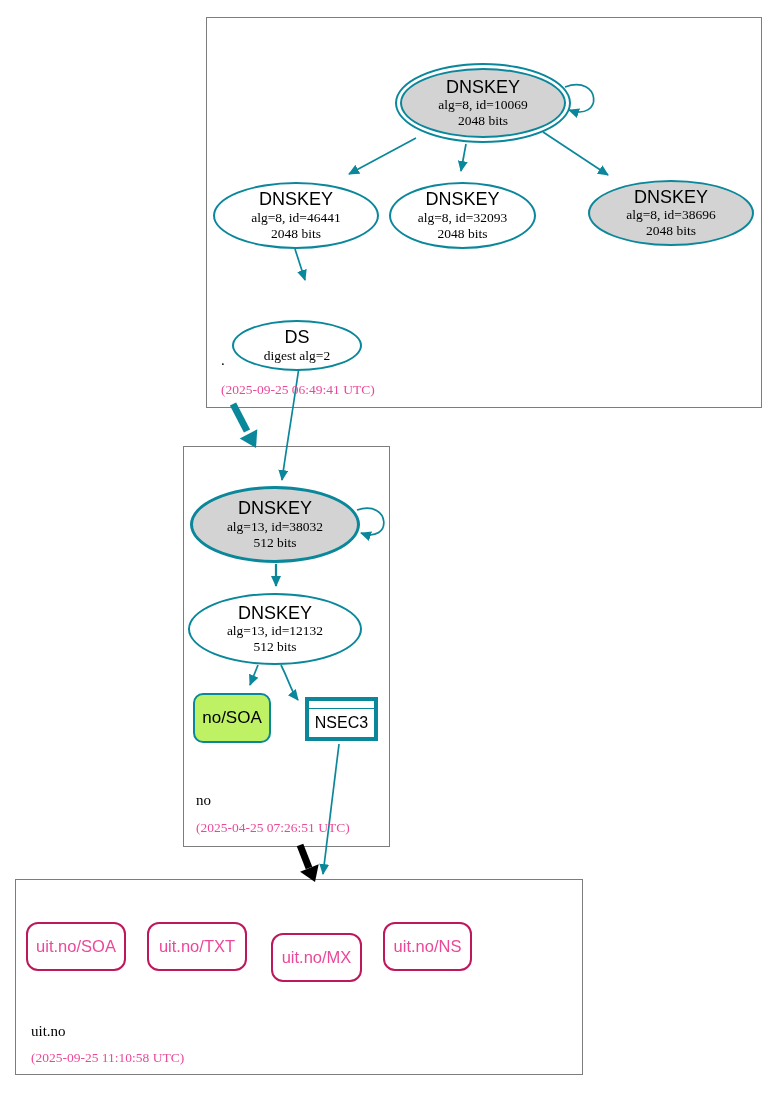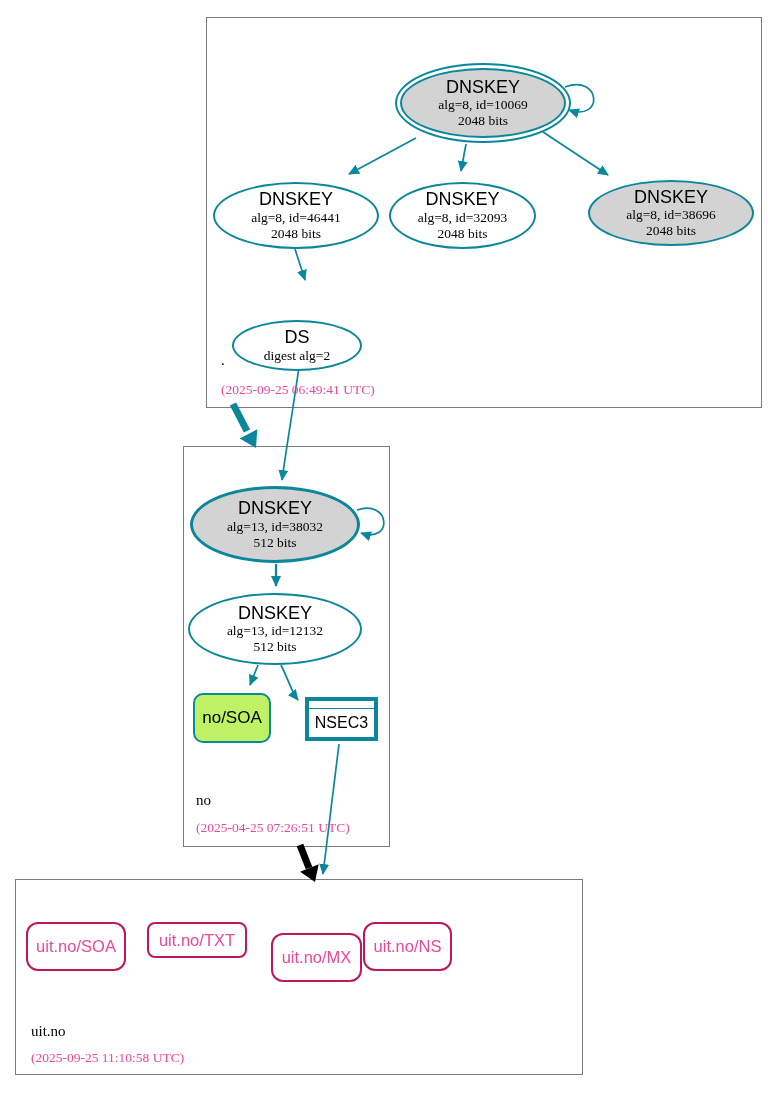--- a/index.html
+++ b/index.html
@@ -118,27 +118,27 @@
   <div class="nsec3-outer" style="left:305px;top:697px;width:73px;height:44px;">
     <div class="nsec3-rec">
       <div class="nsec3-top"></div>
       <div class="nsec3-lbl">NSEC3</div>
     </div>
   </div>
 
   <div class="node uitbox" style="left:26px;top:922px;width:100px;height:49px;">
     <span>uit.no/SOA</span>
   </div>
-  <div class="node uitbox" style="left:147px;top:922px;width:100px;height:36px;border-radius:8px;">
+  <div class="node uitbox" style="left:147px;top:922px;width:100px;height:49px;">
     <span>uit.no/TXT</span>
   </div>
   <div class="node uitbox" style="left:271px;top:933px;width:91px;height:49px;">
     <span>uit.no/MX</span>
   </div>
-  <div class="node uitbox" style="left:363px;top:922px;width:89px;height:49px;">
+  <div class="node uitbox" style="left:383px;top:922px;width:89px;height:49px;">
     <span>uit.no/NS</span>
   </div>
 
   <div class="zlabel" style="left:221px;top:352px;">.</div>
   <div class="zts" style="left:221px;top:382px;">(2025-09-25 06:49:41 UTC)</div>
 
   <div class="zlabel" style="left:196px;top:792px;">no</div>
   <div class="zts" style="left:196px;top:820px;">(2025-04-25 07:26:51 UTC)</div>
 
   <div class="zlabel" style="left:31px;top:1023px;">uit.no</div>

